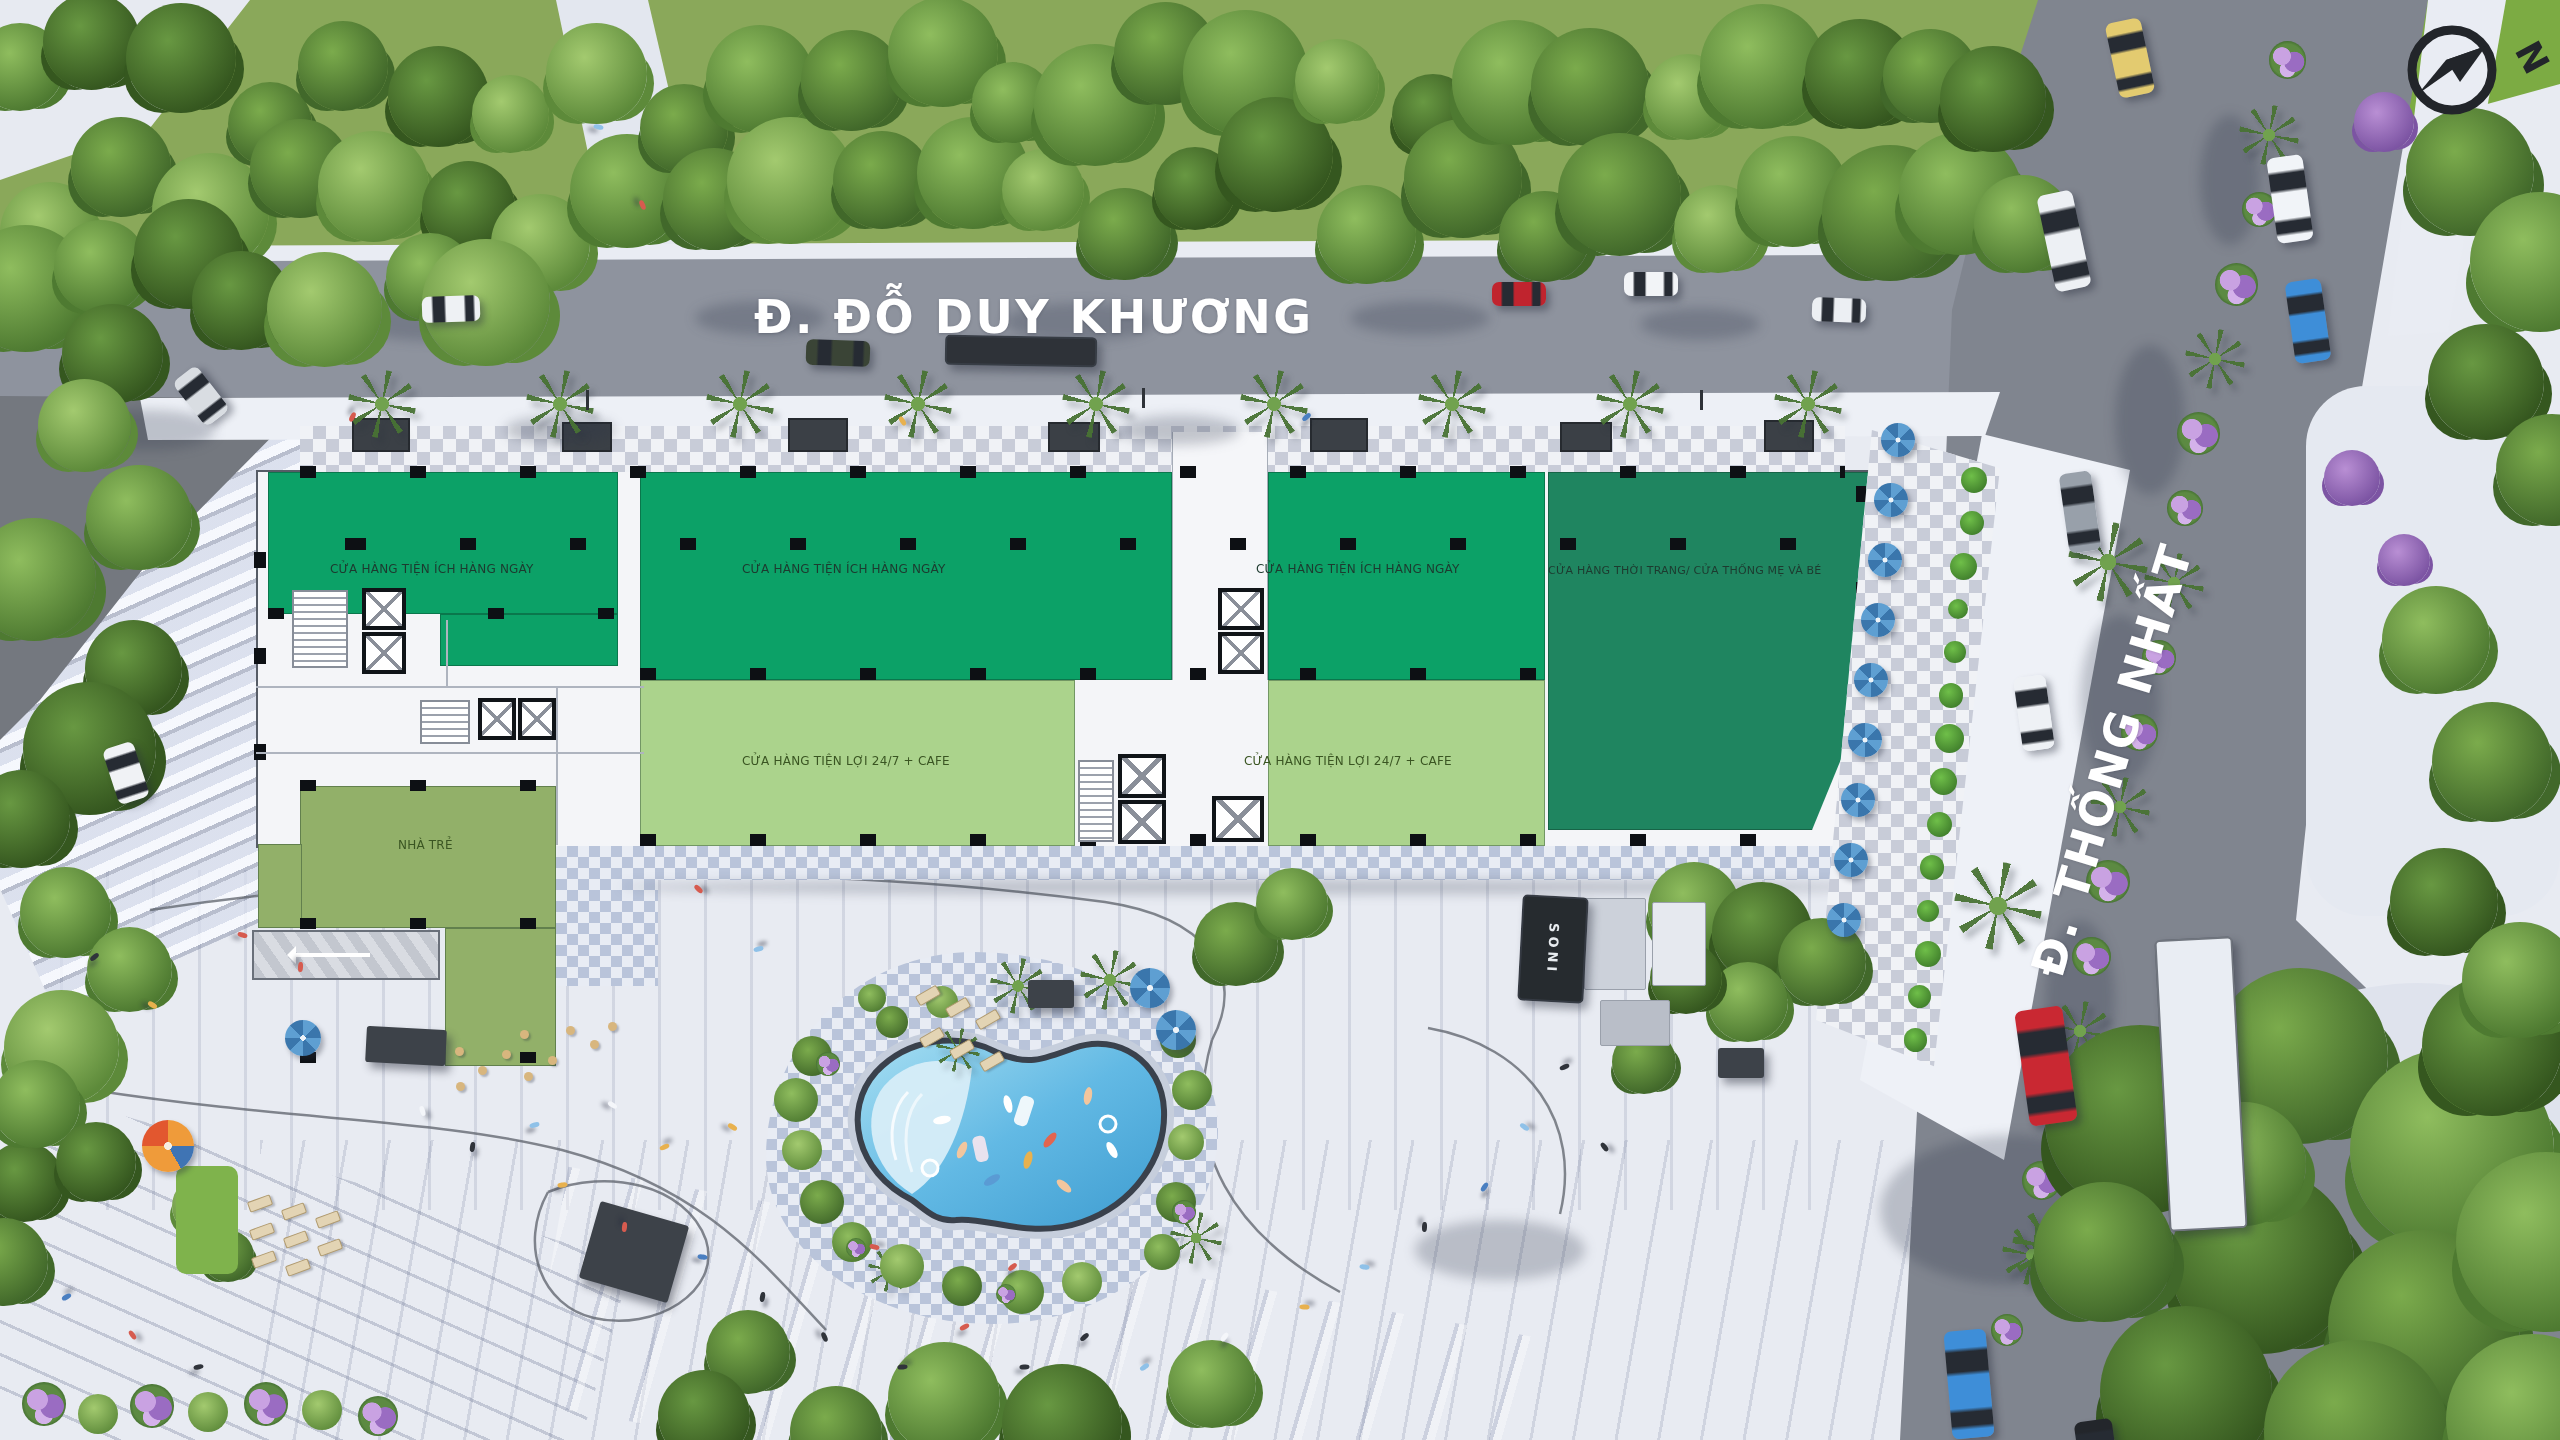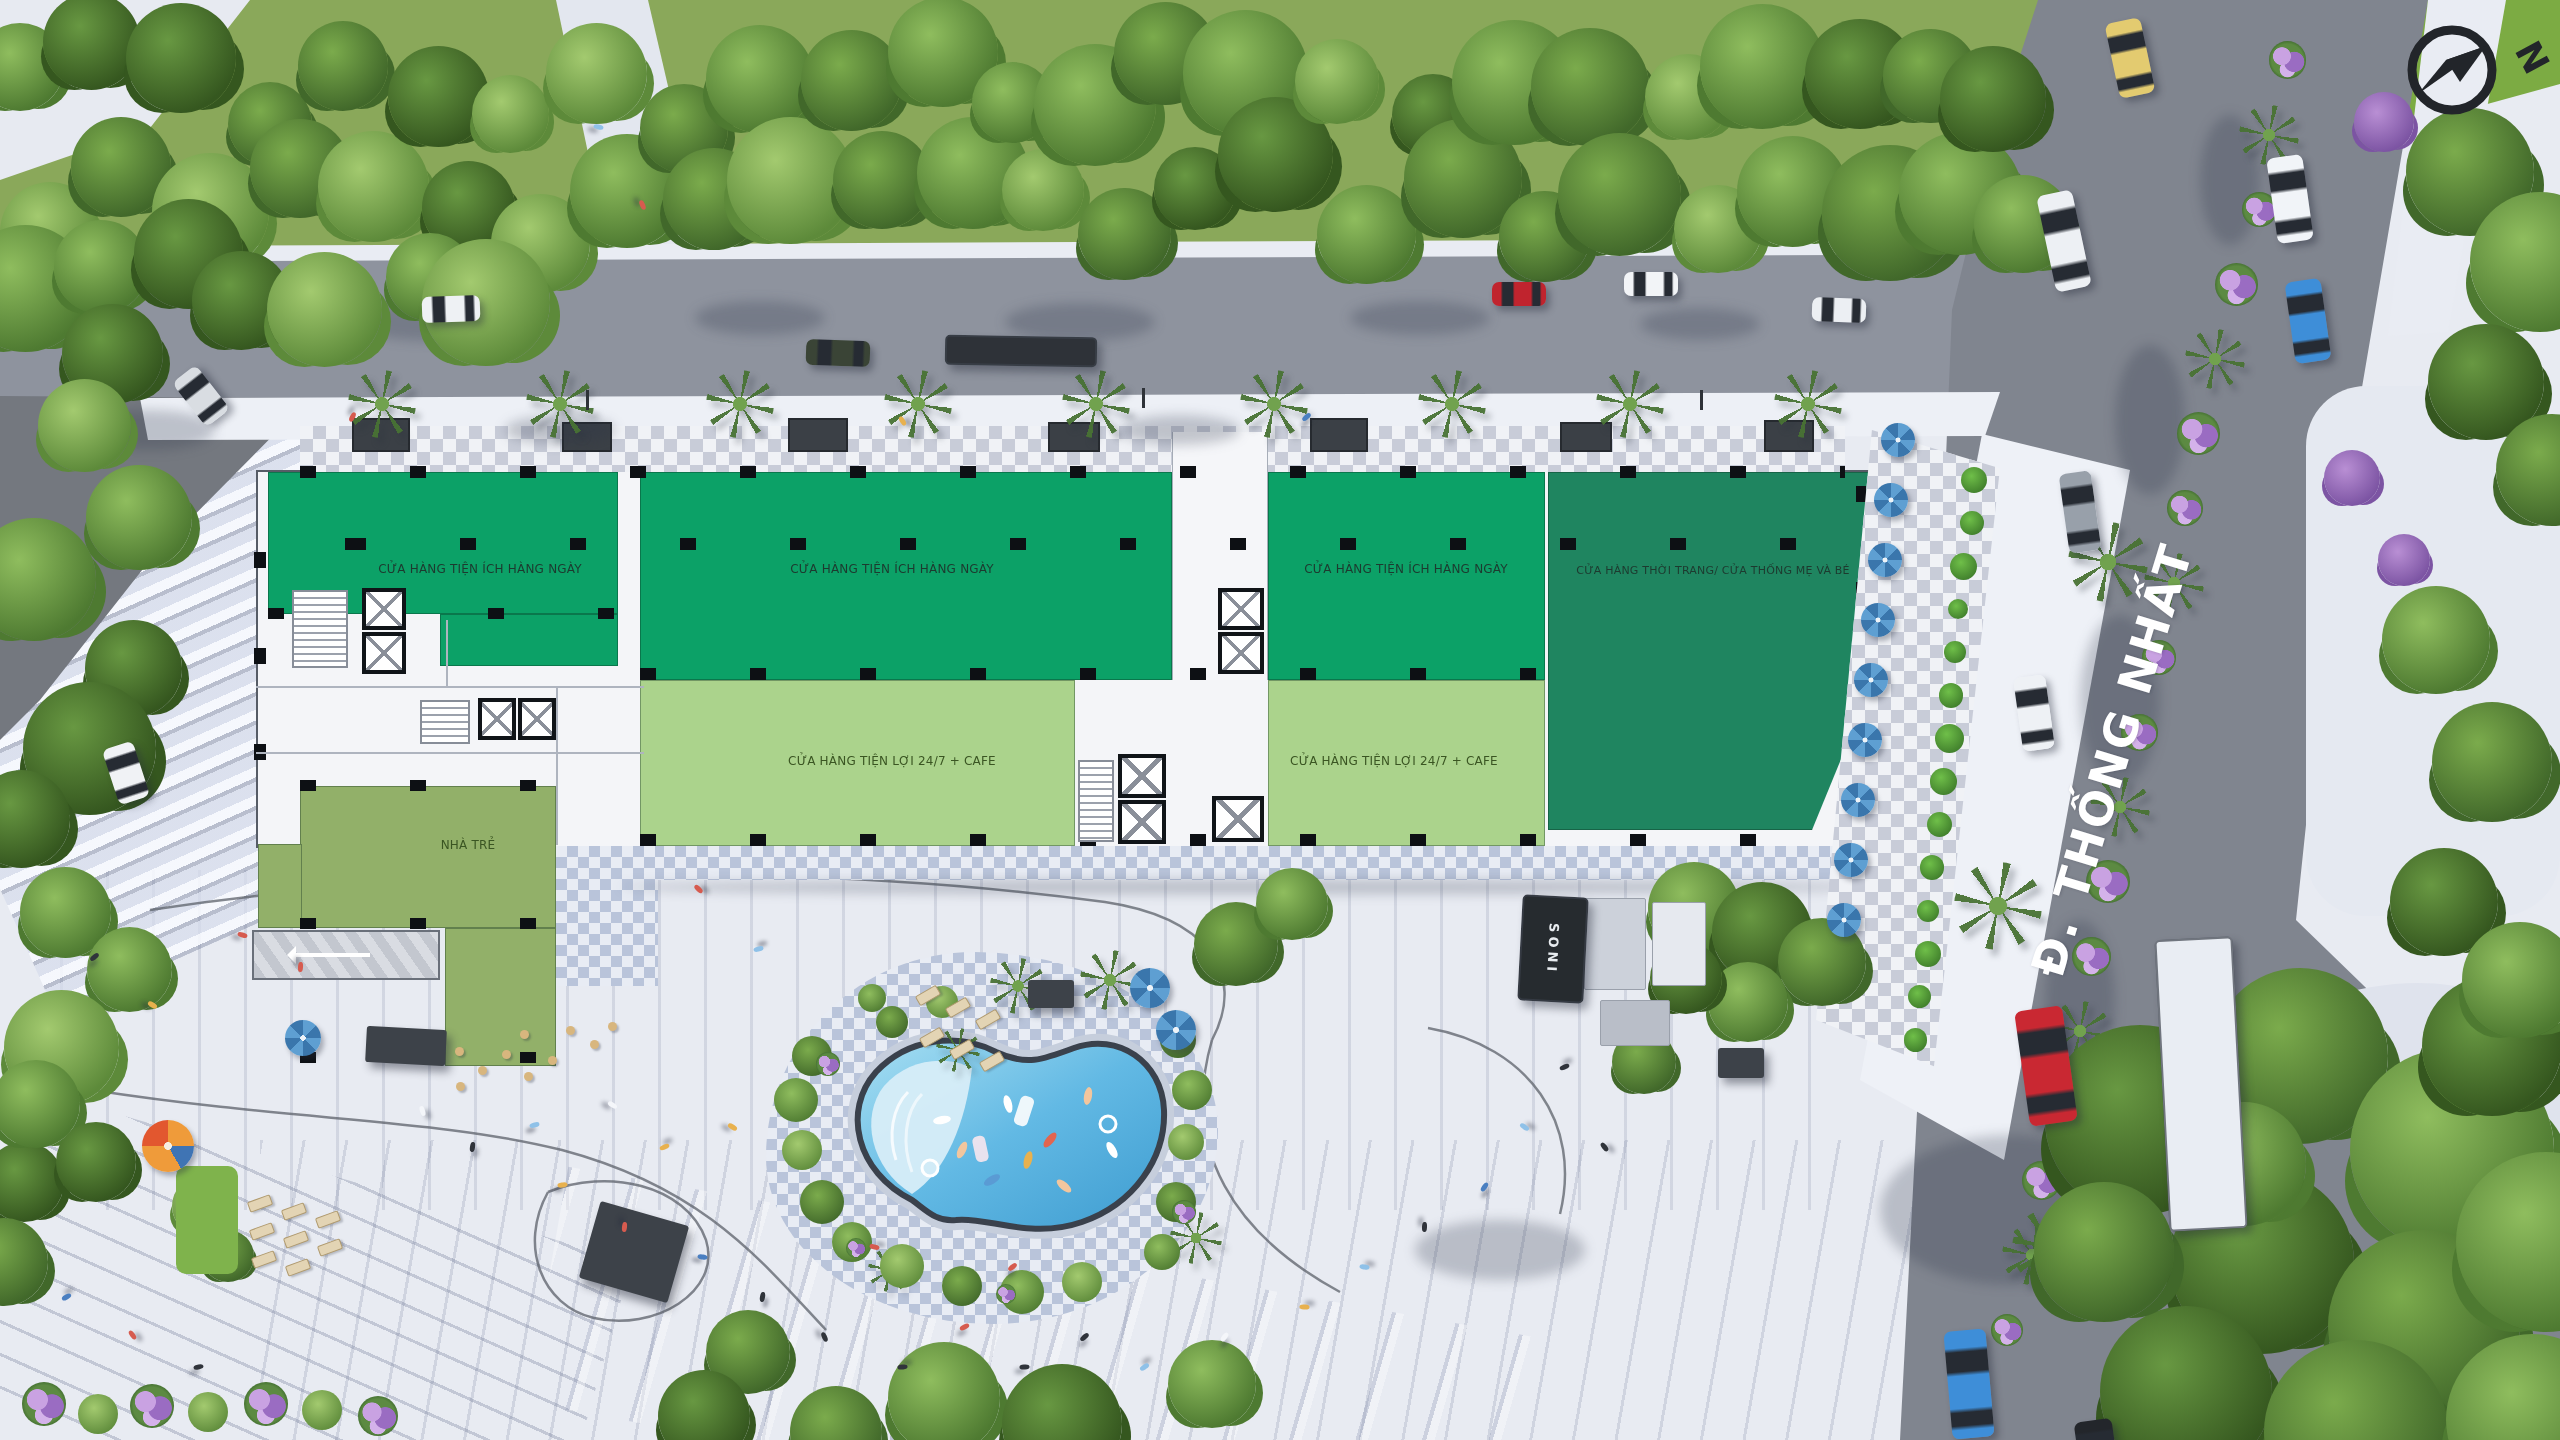--- a/index.html
+++ b/index.html
@@ -30,21 +30,21 @@
   .dashesH{background:repeating-linear-gradient(90deg,#0d1014 0 16px,rgba(0,0,0,0) 16px 110px);}
   .dashesV{background:repeating-linear-gradient(180deg,#0d1014 0 16px,rgba(0,0,0,0) 16px 96px);}
   .core{background:#fff;border:4px solid #101418;box-sizing:border-box;
     background-image:linear-gradient(45deg,transparent 46%,#8a8f99 46%,#8a8f99 54%,transparent 54%),
                      linear-gradient(135deg,transparent 46%,#8a8f99 46%,#8a8f99 54%,transparent 54%);}
   .stairs{background:repeating-linear-gradient(180deg,#fff 0 5px,#9ba1ac 5px 7px);border:2px solid #878d98;box-sizing:border-box;}
   .wall{background:#aeb4bf;}
   .ramp{background:repeating-linear-gradient(55deg,#c3c7cf 0 10px,#d9dce2 10px 20px);border:2px solid #6a707a;box-sizing:border-box;}
   .arrowLeft{background:#fff;height:4px;}
   .arrowLeft::before{content:"";position:absolute;left:-12px;top:-7px;border:9px solid transparent;border-right-color:#fff;}
-  .blabel{font:400 12px/1.6 "DejaVu Sans",sans-serif;color:#1d3a2f;text-align:center;
+  .blabel{font:400 12px/1.6 "DejaVu Sans",sans-serif;color:#1d3a2f;
           letter-spacing:.2px;white-space:nowrap;}
   .blabel.light{color:#3a5522;}
   .blabel.small{font-size:11px;}
   
   .tree,.bush,.flowers{border-radius:50%;}
   .palm{border-radius:50%;
     background:radial-gradient(circle,#71a24e 0 14%,rgba(0,0,0,0) 15%),
       repeating-conic-gradient(from 7deg, rgba(72,114,52,.95) 0 10deg, rgba(72,114,52,0) 10deg 45deg);
     filter:drop-shadow(5px 6px 3px rgba(40,48,60,.35));}
   .shade{border-radius:50%;filter:blur(6px);background:rgba(44,52,70,.25);}
@@ -514,20 +514,21 @@
       <div class="person" style="left: 640px; top: 200px; width: 5px; height: 10px; transform: rotate(157deg); background: rgb(214, 91, 79);"></div>
       <div class="person" style="left: 130px; top: 1330px; width: 5px; height: 10px; transform: rotate(325deg); background: rgb(214, 91, 79);"></div>
       <div class="person" style="left: 196px; top: 1362px; width: 5px; height: 10px; transform: rotate(77deg); background: rgb(48, 52, 59);"></div>
       <div class="person" style="left: 64px; top: 1292px; width: 5px; height: 10px; transform: rotate(240deg); background: rgb(74, 127, 193);"></div>
     </div>
 
   <div class="truckbox" id="soniTruck" style="left:1520px;top:896px;width:66px;height:106px;background:#262b2f;transform:rotate(3deg)">
     <span class="soniText">SONI</span>
   </div>
 
+  <div class="street" style="left:754px;top:290px">Đ. ĐỖ DUY KHƯƠNG</div>
   <div class="street streetV" style="left:2112px;top:760px">Đ. THỐNG NHẤT</div>
 
   <svg class="abs" style="left:2402px;top:16px" width="150" height="110" viewBox="0 0 150 110">
     <circle cx="50" cy="54" r="40" fill="none" stroke="#22252a" stroke-width="9"></circle>
     <polygon points="16,78 84,30 44,44" fill="#22252a"></polygon>
     <polygon points="44,44 84,30 58,66" fill="#22252a"></polygon>
     <text x="112" y="34" font-size="36" font-weight="bold" font-family="DejaVu Sans, sans-serif" fill="#22252a" transform="rotate(62 112 34)">N</text>
   </svg>
 </div>
 

